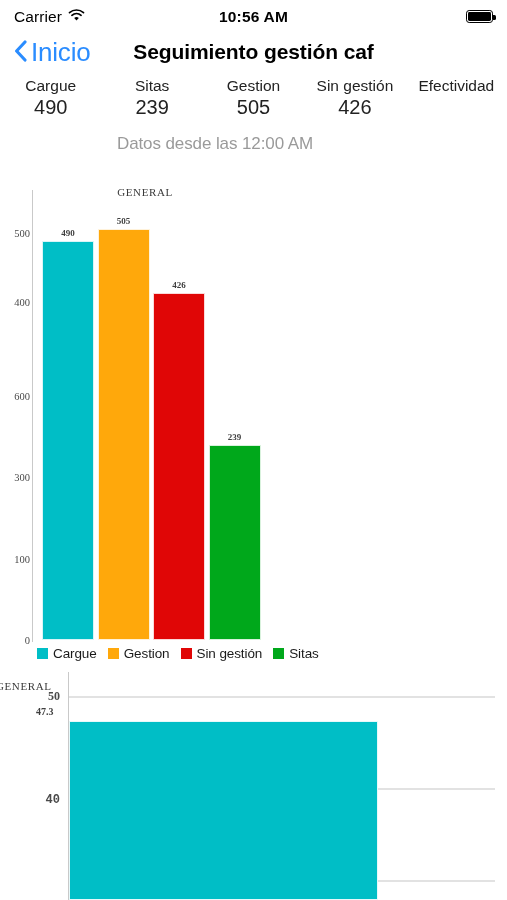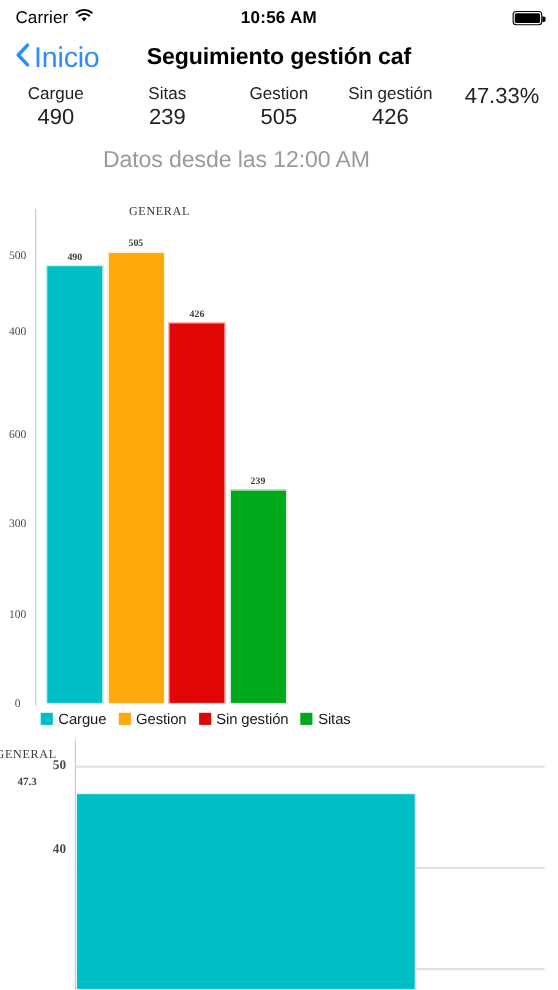--- a/index.html
+++ b/index.html
@@ -54,39 +54,39 @@
     position:absolute; left:0; top:76px; width:507px;
     display:flex; align-items:flex-start;
   }
   .stat{ flex:1; text-align:center; }
   .stat-label{ font-size:15.5px; color:#222; line-height:19px; }
   .stat-value{ font-size:20px; color:#222; line-height:25px; font-weight:400; }
 
   
   .subtitle{
     position:absolute; left:0; top:134px; width:430px;
-    text-align:center; font-size:21px; color:#9a9a9a; letter-spacing:-.1px;
+    text-align:center; font-size:17px; color:#9a9a9a; letter-spacing:-.1px;
   }
 
   
   .chart1{
     position:absolute; left:0; top:182px; width:507px; height:480px;
   }
   .c1-title{
     position:absolute; left:0; top:4px; width:290px;
     text-align:center;
     font-family:"Liberation Serif", serif;
     font-size:11px; font-weight:400; color:#3a3a3a; letter-spacing:.6px;
   }
   .c1-axis{
     position:absolute; left:32px; top:8px; width:1.3px; height:452px;
     background:#c9c9c9;
   }
   .c1-ytick{
-    position:absolute; right:0; width:28px; text-align:center;
+    position:absolute; right:0; width:28px; text-align:right;
     font-family:"Liberation Serif", serif;
     font-size:10.5px; color:#4a4a4a;
     transform:translateY(-50%);
   }
   .c1-ytickwrap{ position:absolute; left:0; top:0; width:30px; height:480px; }
   .c1-plot{ position:absolute; left:33px; top:0; width:474px; height:480px; }
   .c1-bar{
     position:absolute; bottom:22px; width:52px;
     border:1px solid rgba(255,255,255,.85);
   }
@@ -128,21 +128,21 @@
     font-size:12px; font-weight:700; color:#4a4a4a;
     transform:translateY(-50%);
   }
   .c2-bar{
     position:absolute; left:69px; width:309px;
     border:1px solid rgba(255,255,255,.9);
   }
   .c2-barlabel{
     position:absolute;
     font-family:"Liberation Serif", serif;
-    font-size:10px; font-weight:700; color:#3f3f3f;
+    font-size:10px; font-weight:700; color:#3f3f3f;margin-left:20px;
   }
 </style>
 </head>
 <body>
 
 <div class="statusbar">
   <div class="sb-left">
     <span class="sb-carrier">Carrier</span>
     <span class="wifi-icon">
       <svg width="17" height="13" viewBox="0 0 17 13">
@@ -183,21 +183,21 @@
   </div>
   <div class="stat">
     <div class="stat-label">Gestion</div>
     <div class="stat-value">505</div>
   </div>
   <div class="stat">
     <div class="stat-label">Sin gestión</div>
     <div class="stat-value">426</div>
   </div>
   <div class="stat">
-    <div class="stat-value">47.33%</div>
+    <div class="stat-label">Efectividad</div>
   </div>
 </div>
 
 <div class="subtitle">Datos desde las 12:00 AM</div>
 
 <div class="chart1">
   <div class="c1-title">GENERAL</div>
   <div class="c1-axis"></div>
   <div class="c1-ytickwrap" id="c1-yticks">
       <div class="c1-ytick" style="top: 458px;">0</div>
@@ -239,21 +239,21 @@
 
 <div class="chart2">
   <div id="c2-grids">
       <div class="c2-grid" style="top: 24px;"></div>
       <div class="c2-grid" style="top: 116px;"></div>
       <div class="c2-grid" style="top: 208px;"></div>
     </div>
   <div class="c2-axis"></div>
   <div id="c2-yticks">
       <div class="c2-ytick" style="top: 24px;">50</div>
-      <div class="c2-ytick" style="top: 100px;">40</div>
+      <div class="c2-ytick" style="top: 128px; font-family: Liberation Mono, monospace;">40</div>
       <div class="c2-ytick" style="top: 208px; margin-top: 28px;">30</div>
     </div>
   <div id="c2-bars">
       <div class="c2-bar" style="top: 48.84px; height: 179.16px; background: rgb(0, 190, 198);"></div>
       <div class="c2-barlabel" style="left: 16px; top: 33.84px;">47.3</div>
     </div>
   <div class="c2-title">GENERAL</div>
 </div>
 
 </body></html>

